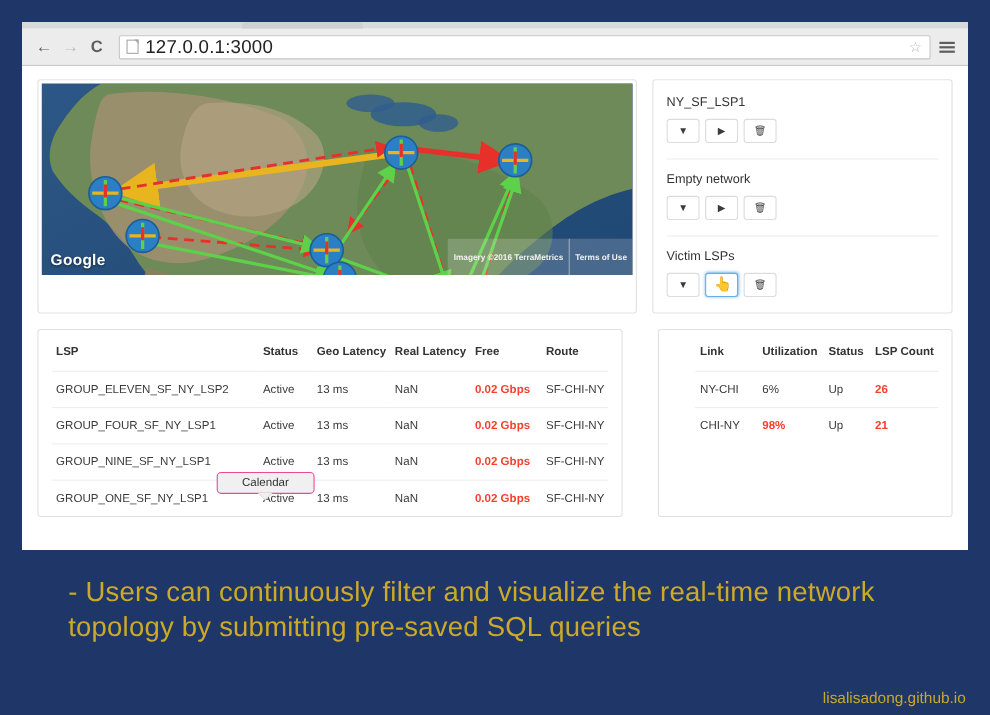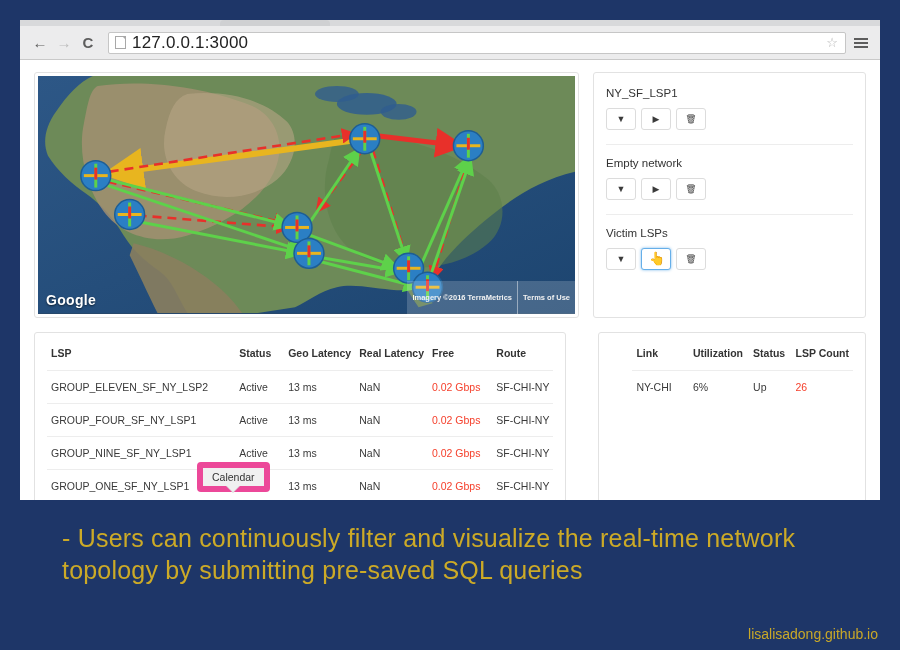--- a/index.html
+++ b/index.html
@@ -112,21 +112,21 @@
 
   .card {
     background: #fff;
     border: 1px solid #e2e2e2;
     border-radius: 3px;
   }
 
   
   .map-card { width: 545px; padding: 3px; }
   .map {
-    width: 100%; height: 238px;
+    width: 100%; height: 174px;
     position: relative;
     overflow: hidden;
     background: #27486b;
   }
   .map svg { position: absolute; inset: 0; }
   .gwatermark {
     position: absolute; left: 8px; bottom: 6px;
     color: #fff; font-size: 14px; font-weight: bold;
     font-family: "Liberation Sans", sans-serif;
     text-shadow: 0 1px 2px rgba(0,0,0,.6);
@@ -180,29 +180,29 @@
     text-align: left;
     padding: 14px 4px 11px 4px;
     white-space: nowrap;
   }
   td {
     font-size: 10.5px; color: #3a3a3a;
     padding: 10px 4px;
     border-top: 1px solid #ededed;
     white-space: nowrap;
   }
-  td.red { color: #f5402c; font-weight: normal; }
+  td.red { color: #f5402c; font-weight: bold; }
 
   .tooltip {
     position: absolute;
     left: 162px; top: 129px;
     background: #f0f0f0;
-    border: 6px solid #ec4899;
+    border: 1px solid #ec4899;
     border-radius: 4px;
-    padding: 3px 9px;
+    padding: 3px 22px;
     font-size: 10.5px;
     color: #333;
     z-index: 5;
   }
   .tooltip::after {
     content: "";
     position: absolute;
     left: 50%; bottom: -6px; margin-left: -6px;
     border-width: 6px 6px 0 6px;
     border-style: solid;
@@ -492,20 +492,26 @@
               <th style="width:22%">LSP Count</th>
             </tr>
           </thead>
           <tbody>
             <tr>
               <td>NY-CHI</td>
               <td>6%</td>
               <td>Up</td>
               <td class="red">26</td>
             </tr>
+            <tr>
+              <td>CHI-NY</td>
+              <td class="red">98%</td>
+              <td>Up</td>
+              <td class="red">21</td>
+            </tr>
 
           </tbody>
         </table>
       </div>
 
     </div>
   </div>
 </div>
 
 <div class="caption">- Users can continuously filter and visualize the real-time network topology by submitting pre-saved SQL queries</div>

